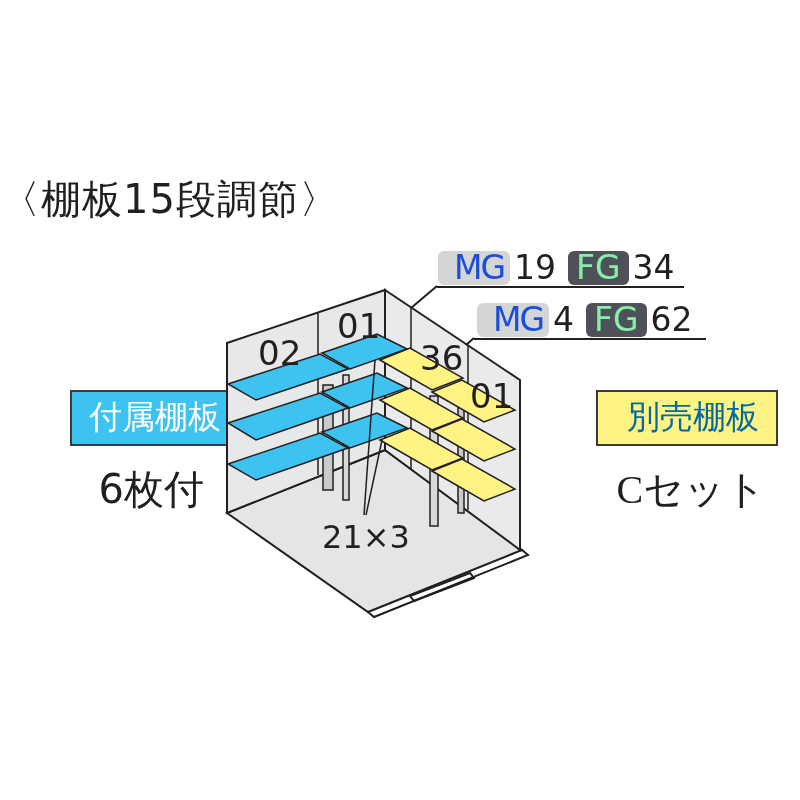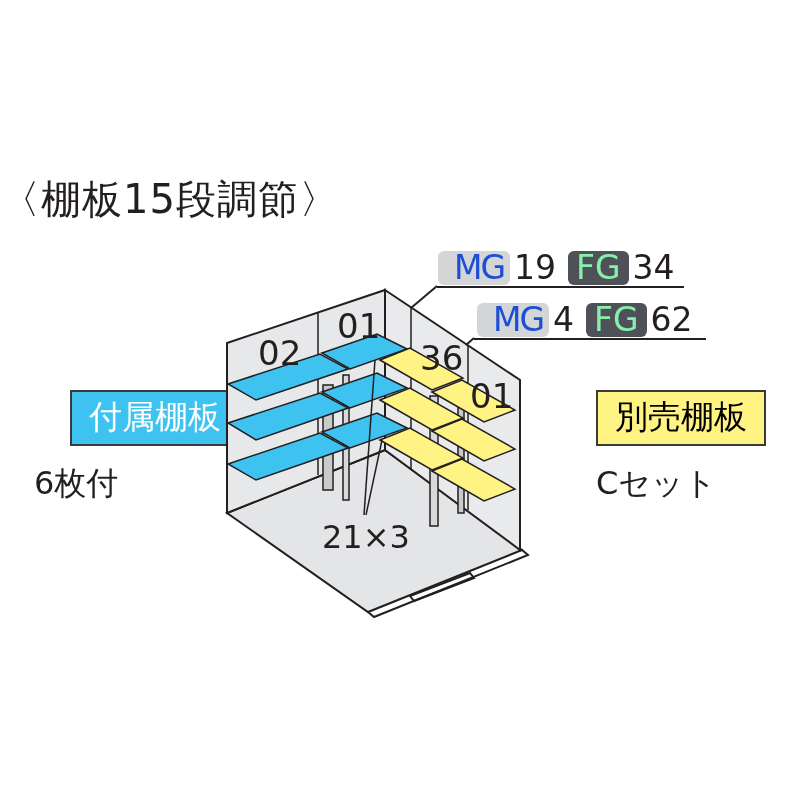--- a/index.html
+++ b/index.html
@@ -9,21 +9,21 @@
            font-size: 40px; letter-spacing: 1px; }
   .row { position: absolute; display: flex; align-items: center; font-size: 33px; }
   .badge { display: inline-block; border-radius: 6px; padding: 0 4px; line-height: 34px;
            font-size: 33px; font-weight: normal; }
   .mg { background: #d4d5d7; color: #1d4ed8; letter-spacing: -2px; padding-right: 6px; padding-left: 16px; }
   .fg { background: #4f5158; color: #86efac; padding: 0 8px; }
   .num { margin-left: 4px; margin-right: 12px; }
   .uline { position: absolute; height: 2px; background: #231f20; }
   .label-box { position: absolute; border: 2px solid #3a3a3a; font-size: 33px;
                text-align: center; line-height: 50px; }
-  .label-sub { position: absolute; font-size: 32px; text-align: left; }
+  .label-sub { position: absolute; font-size: 40px; text-align: right; }
   svg { position: absolute; left: 0; top: 0; }
   .svgtext { font-family: "DejaVu Sans", "Liberation Sans", sans-serif; fill: #231f20; }
 </style>
 </head>
 <body>
 
 <div class="title">〈棚板15段調節〉</div>
 
 <div class="row" style="left:438px; top:248px;">
   <span class="badge mg">MG</span>
@@ -37,22 +37,22 @@
   <span class="badge mg">MG</span>
   <span class="num">4</span>
   <span class="badge fg">FG</span>
   <span class="num">62</span>
 </div>
 <div class="uline" style="left:474px; top:338px; width:232px;"></div>
 
 <div class="label-box" style="left:34px; top:390px; width:166px; height:52px; background:#3ec3f0; color:#ffffff;margin-left:36px;">付属棚板</div>
 <div class="label-sub" style="left:34px; top:462px; width:170px;">6枚付</div>
 
-<div class="label-box" style="left:596px; top:390px; width:166px; height:52px; background:#fff384; color:#000000;">別売棚板</div>
-<div class="label-sub" style="left:596px; top:462px; width:170px;">Cセット</div>
+<div class="label-box" style="left:596px; top:390px; width:166px; height:52px; background:#fff384; color:#0369a1;padding-left:12px;">別売棚板</div>
+<div class="label-sub" style="left:596px; top:462px; width:170px;font-family:Liberation Serif, serif;">Cセット</div>
 
 <svg width="800" height="800" viewBox="0 0 800 800">
 
   <polygon points="227,513 385,450 522,550 368,612" fill="#e4e5e7" stroke="#231f20" stroke-width="2"></polygon>
 
   <polygon points="227,343 385,290 385,450 227,513" fill="#e7e8ea" stroke="#231f20" stroke-width="2"></polygon>
 
   <polygon points="385,290 520,380 520,550 385,450" fill="#e9eaec" stroke="#231f20" stroke-width="2"></polygon>
 
   <line x1="318" y1="313" x2="318" y2="475" stroke="#231f20" stroke-width="1.5"></line>

